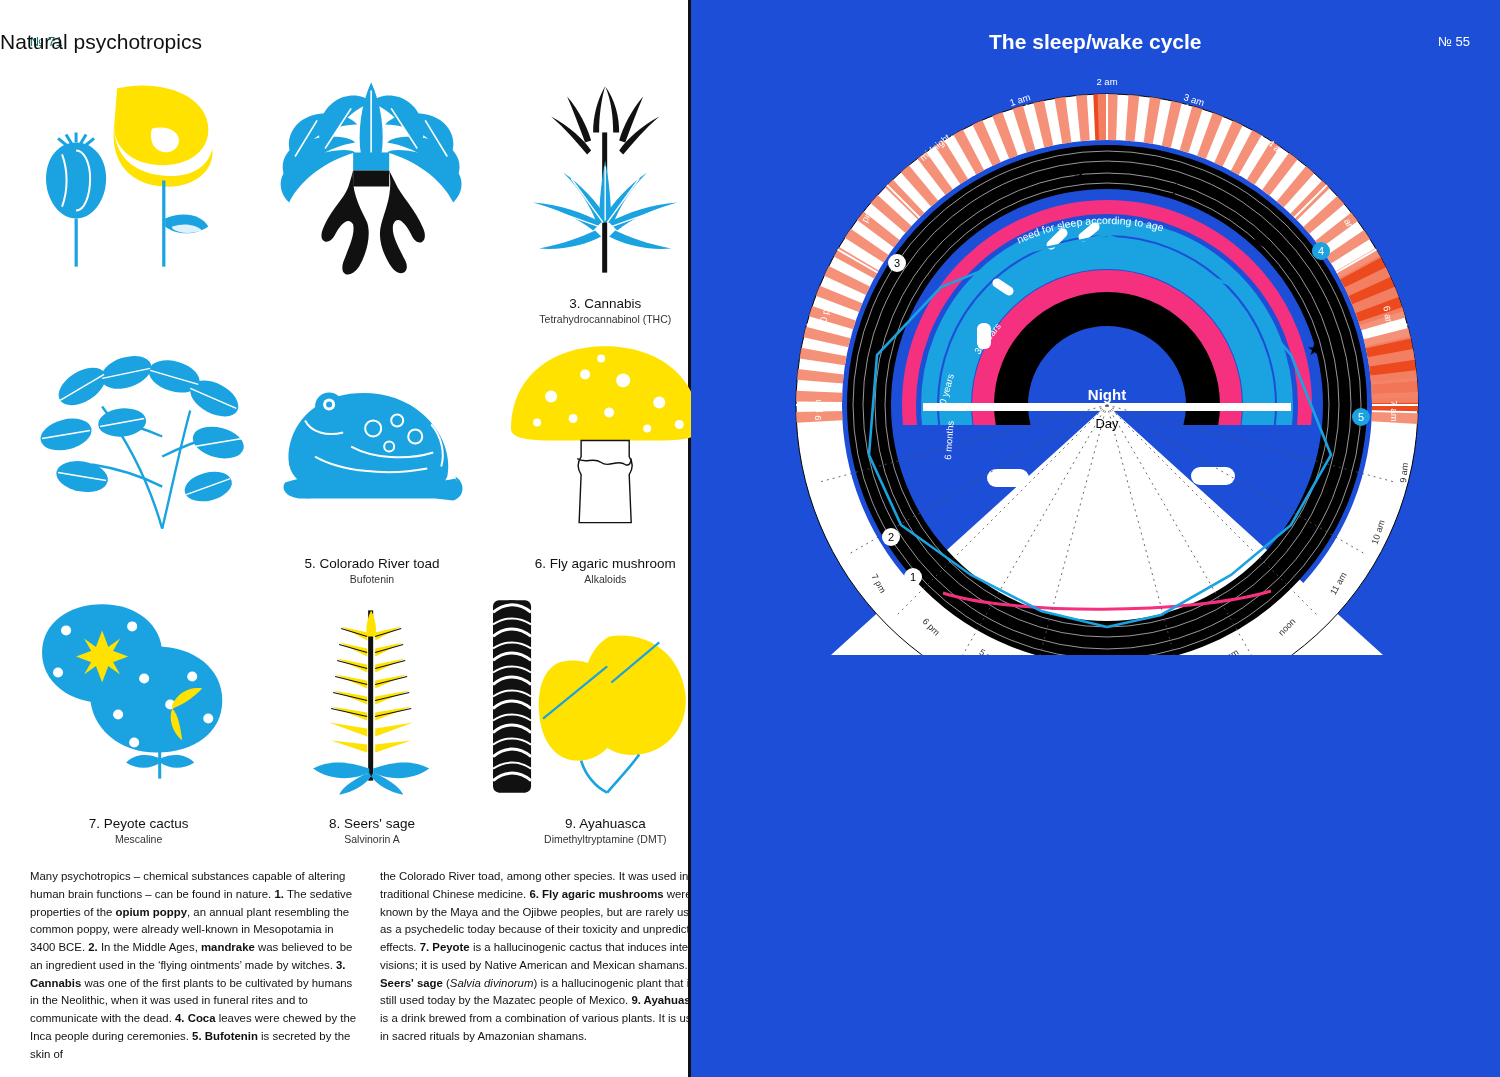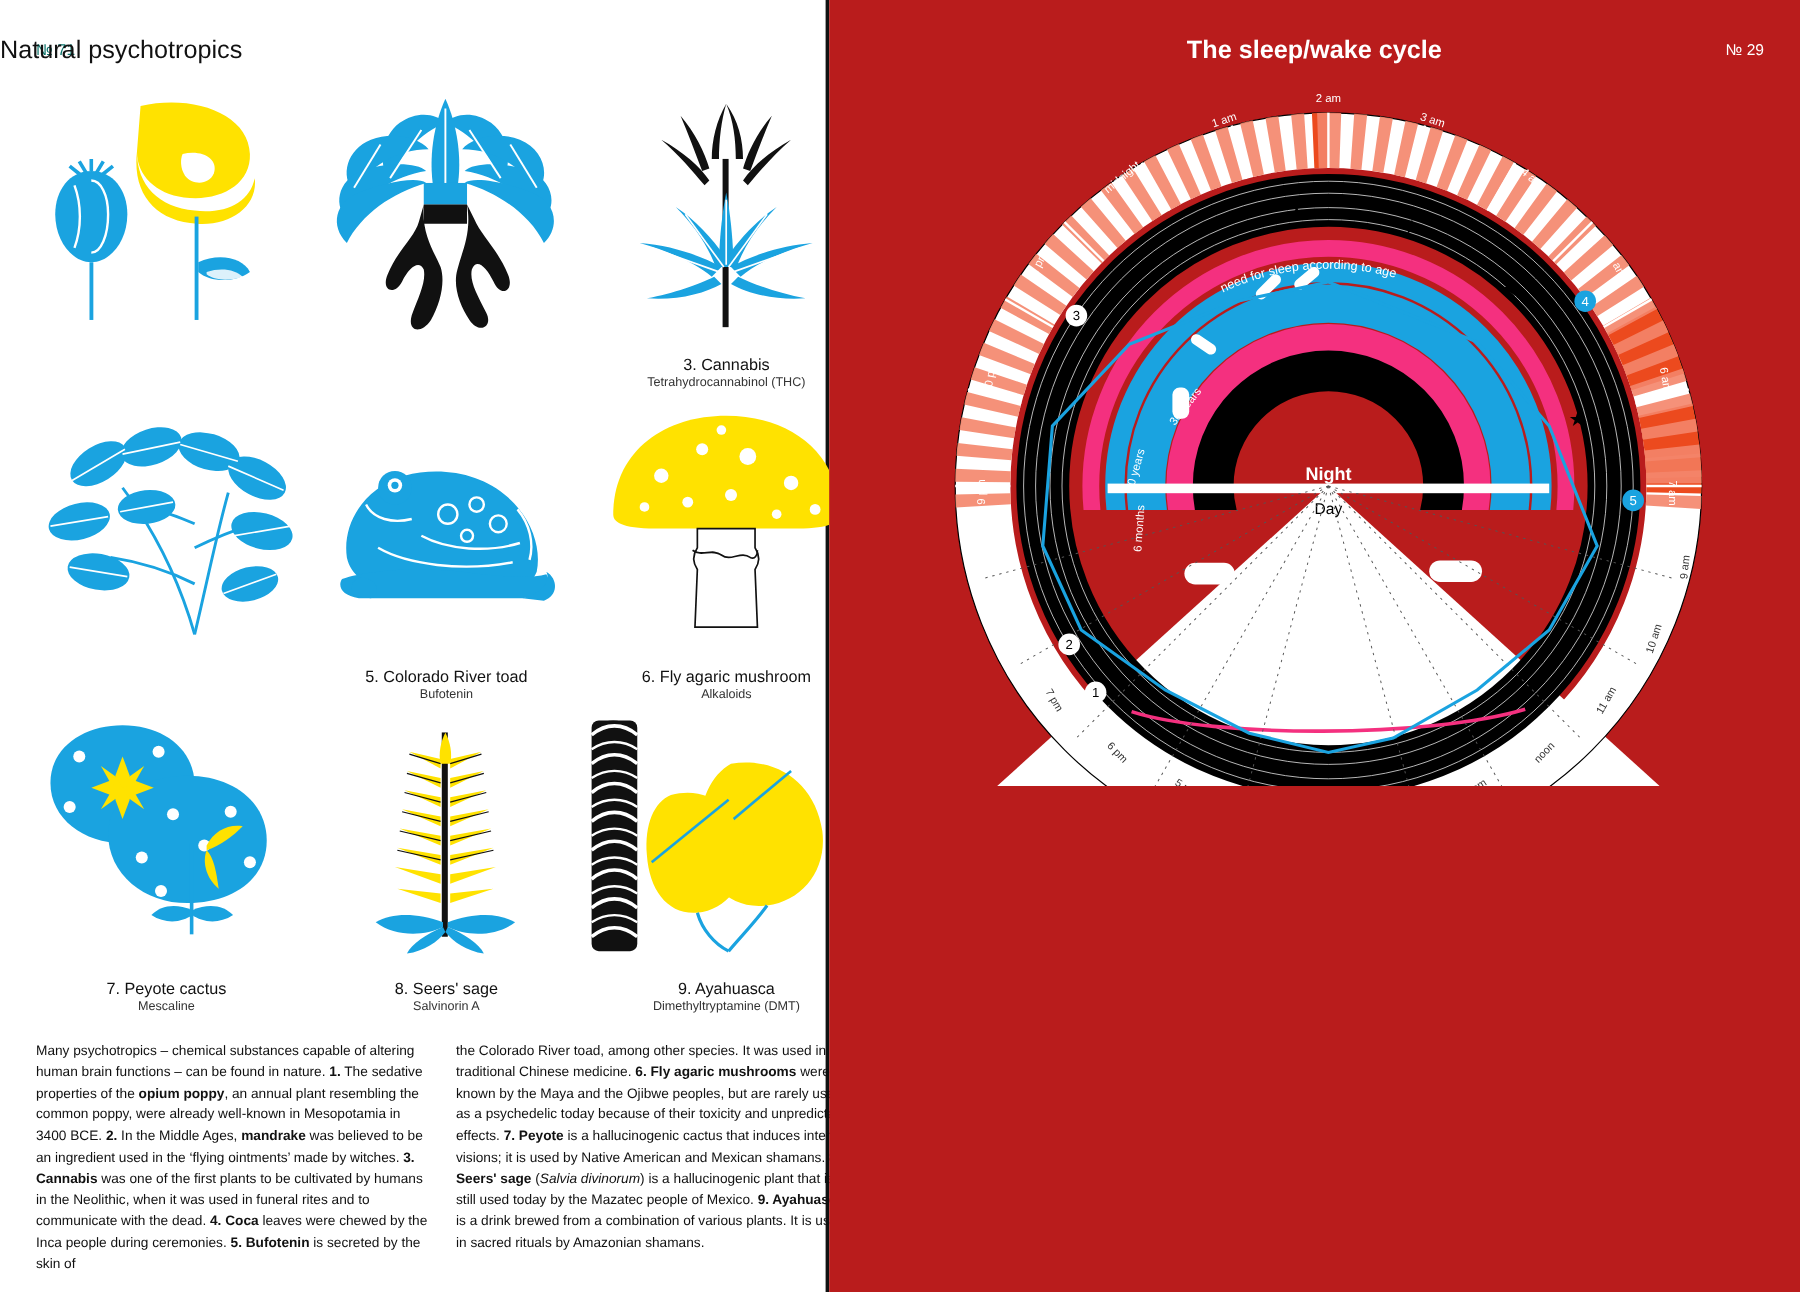--- a/index.html
+++ b/index.html
@@ -9,21 +9,21 @@
     font-family: "Liberation Sans", sans-serif;
     background: #ffffff;
     overflow: hidden;
   }
   .spread { display:flex; width:1500px; height:1077px; }
   .page-left {
     width: 748px; height:1077px; background:#ffffff; position:relative;
     border-right: 3px solid #111;
   }
   .page-right {
-    width: 876px; height:1077px; background:#b91c1c; position:relative; color:#fff;padding-left:12px;
+    width: 876px; height:1077px; background:#1d4ed8; position:relative; color:#fff;padding-left:12px;
   }
 
   
   .l-folio {
     position:absolute; left:30px; top:34px; font-size:13px; color:#0f766e; letter-spacing:0.2px;
   }
   .l-title {
     position:absolute; left:0; right:0; top:30px; text-align:left;
     font-size:21px; color:#111; font-weight:400;
   }
@@ -385,21 +385,21 @@
         <p>Many psychotropics – chemical substances capable of altering human brain functions – can be found in nature. <b>1.</b> The sedative properties of the <b>opium poppy</b>, an annual plant resembling the common poppy, were already well-known in Mesopotamia in 3400 BCE. <b>2.</b> In the Middle Ages, <b>mandrake</b> was believed to be an ingredient used in the ‘flying ointments’ made by witches. <b>3. Cannabis</b> was one of the first plants to be cultivated by humans in the Neolithic, when it was used in funeral rites and to communicate with the dead. <b>4. Coca</b> leaves were chewed by the Inca people during ceremonies. <b>5. Bufotenin</b> is secreted by the skin of</p>
       </div>
       <div class="l-col">
         <p>the Colorado River toad, among other species. It was used in traditional Chinese medicine. <b>6. Fly agaric mushrooms</b> were known by the Maya and the Ojibwe peoples, but are rarely used as a psychedelic today because of their toxicity and unpredictable effects. <b>7. Peyote</b> is a hallucinogenic cactus that induces intense visions; it is used by Native American and Mexican shamans. <b>8. Seers' sage</b> (<i>Salvia divinorum</i>) is a hallucinogenic plant that is still used today by the Mazatec people of Mexico. <b>9. Ayahuasca</b> is a drink brewed from a combination of various plants. It is used in sacred rituals by Amazonian shamans.</p>
       </div>
     </div>
   </div>
 
   <div class="page-right">
     <div class="r-title">The sleep/wake cycle</div>
-    <div class="r-folio">№ 29</div>
+    <div class="r-folio">№ 55</div>
 
     <div class="diagram-wrap">
       <svg width="752" height="600" viewBox="0 0 752 600">
         <defs>
           <pattern id="dots" width="6" height="6" patternUnits="userSpaceOnUse">
             <rect width="6" height="6" fill="#ffffff"></rect>
             <circle cx="2" cy="2" r="1.5" fill="#f4856a"></circle>
             <circle cx="5" cy="5" r="1.5" fill="#f4856a"></circle>
           </pattern>
           <clipPath id="halfClip">

